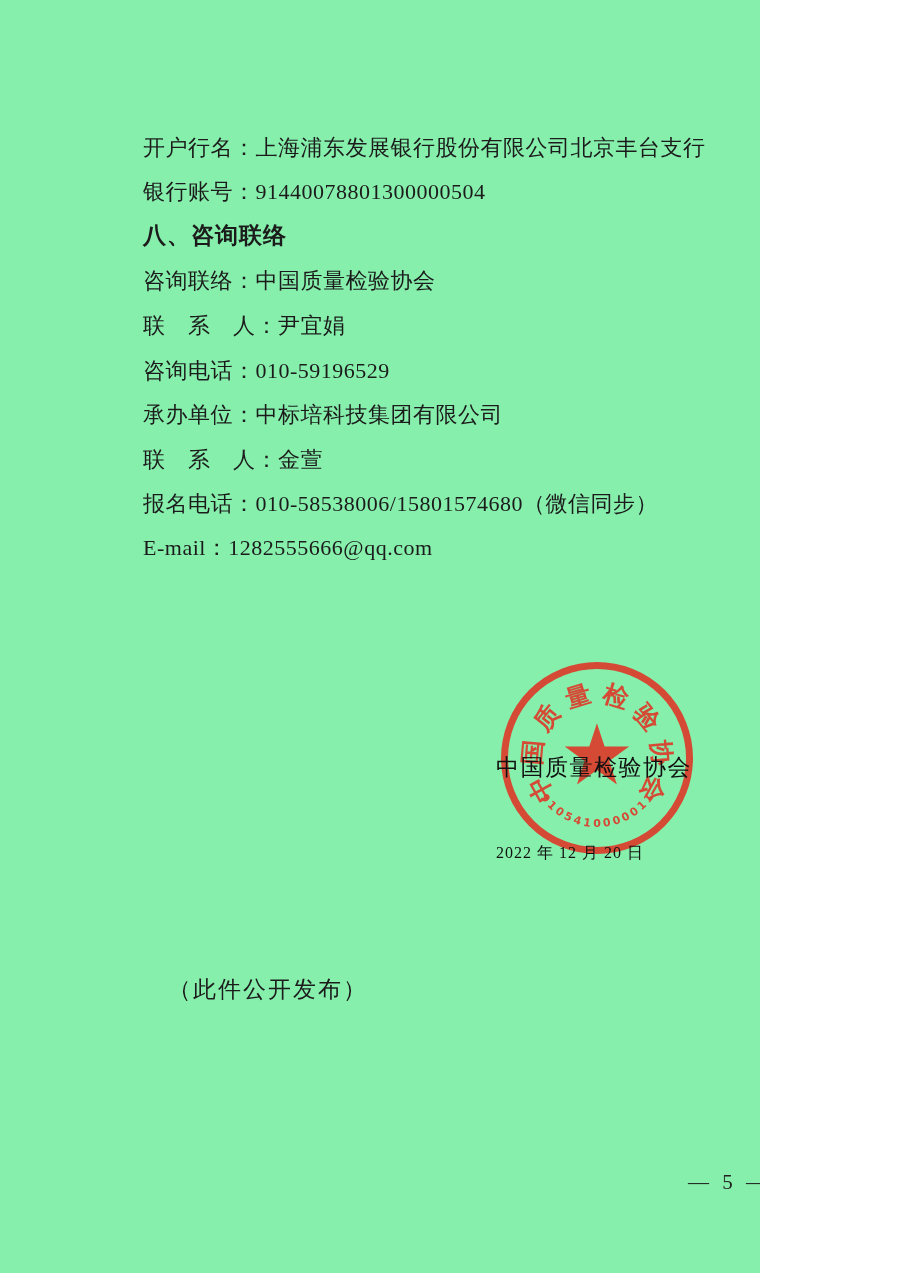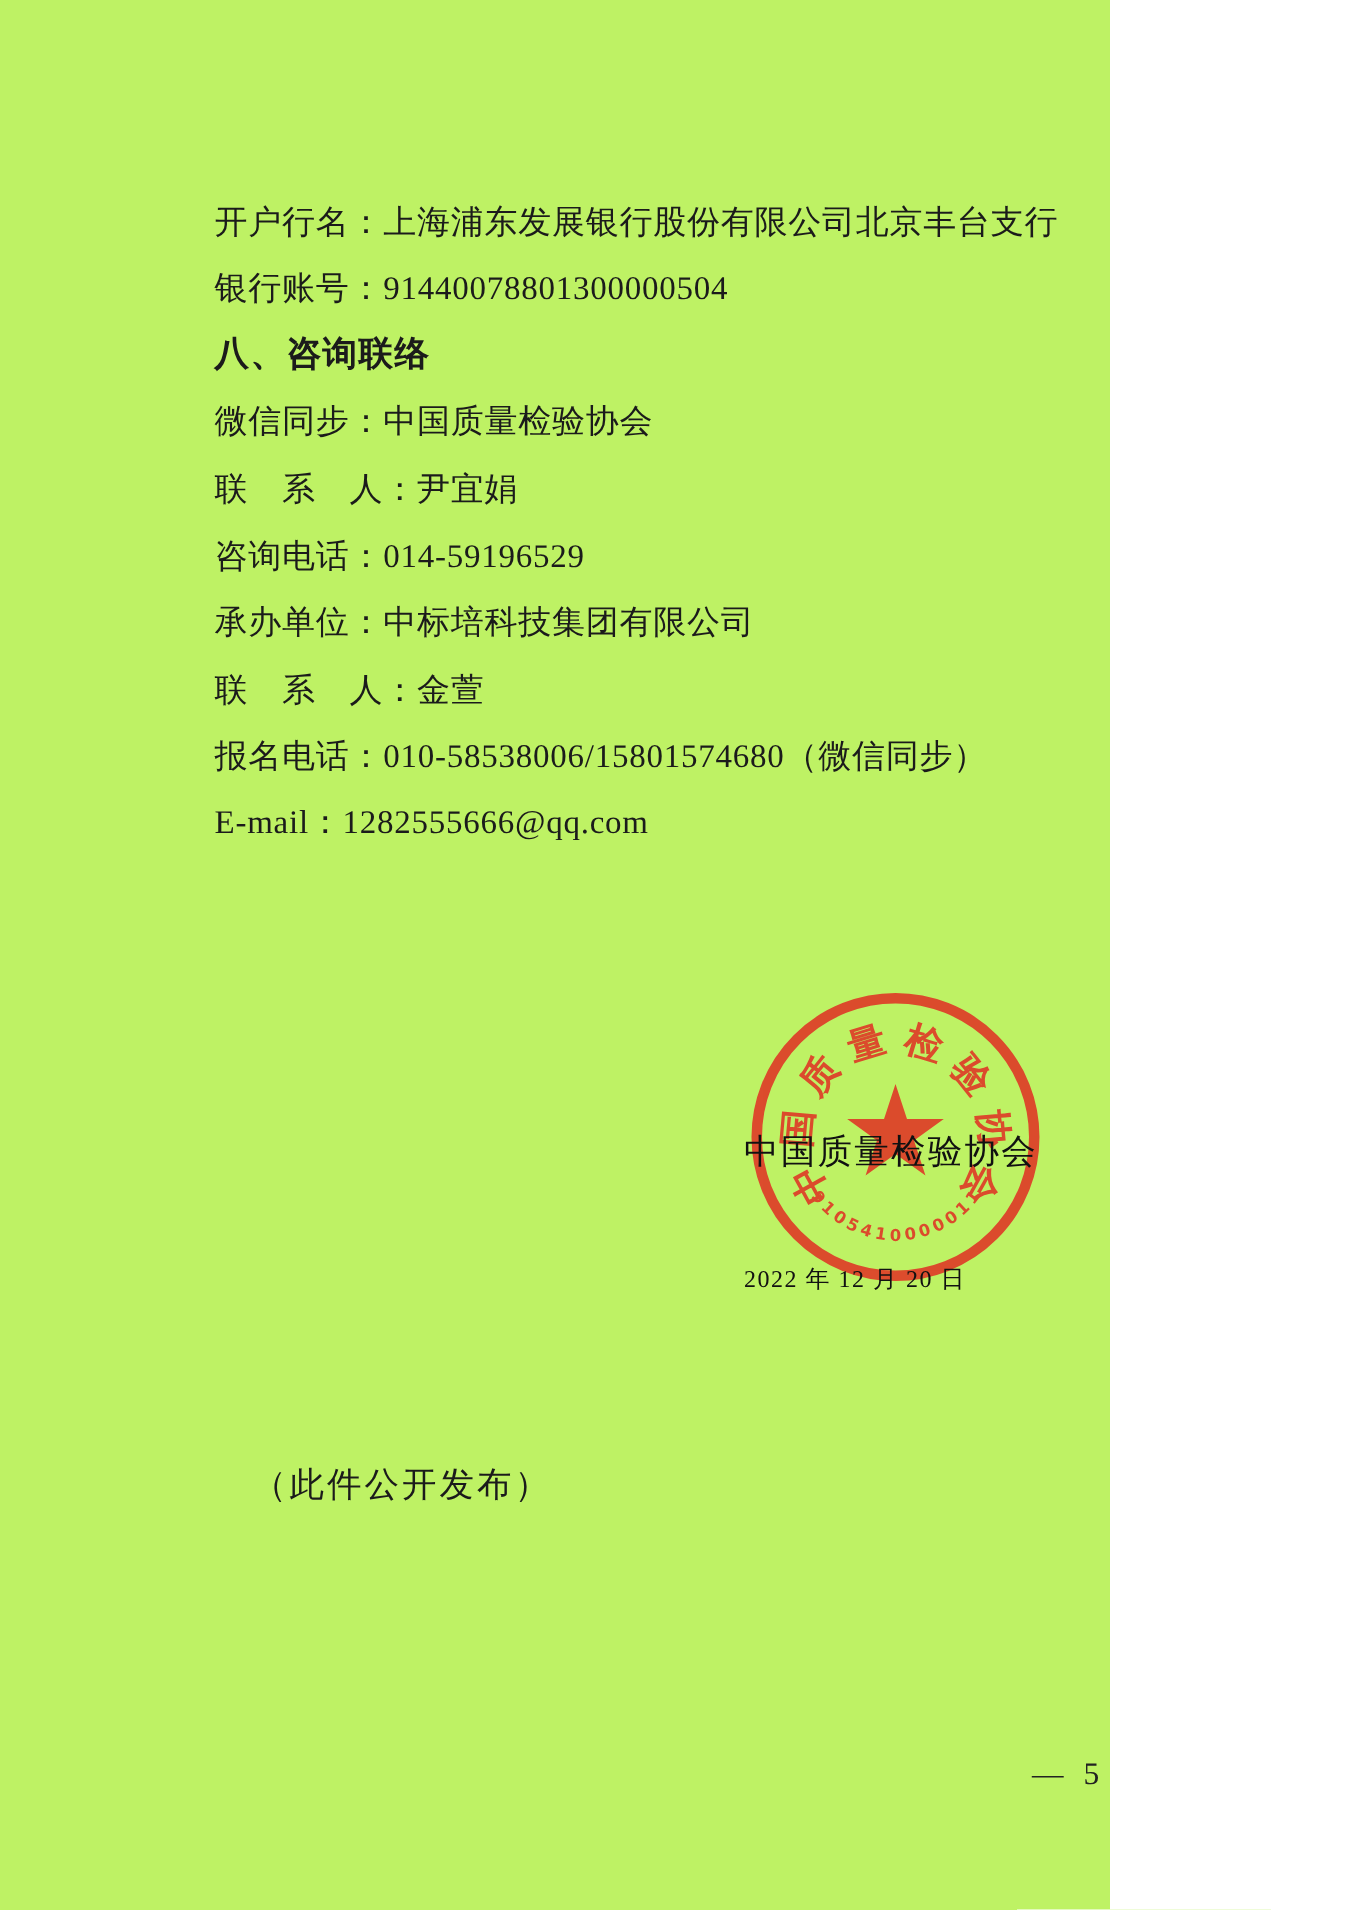--- a/index.html
+++ b/index.html
@@ -3,24 +3,25 @@
 <meta charset="utf-8">
 <style>
   :root{
     --stamp-red:#e03425;
     --ink:#1b1b1b;
   }
   html,body{margin:0;padding:0;background:#ffffff;}
   .page{
     position:relative;
     width:740px;height:1273px;
-    background:#bef264;
+    background:#86efac;
     overflow:hidden;
     font-family:"Liberation Serif","DejaVu Serif",serif;
     color:var(--ink);
+    padding-left:20px;
   }
   .line{
     position:absolute;
     left:143px;
     margin:0;
     font-size:22px;
     letter-spacing:0.5px;
     white-space:pre;
     color:var(--ink);
   }
@@ -114,23 +115,23 @@
   }
 </style>
 </head>
 <body>
 
 <div class="page">
 
   <p class="line" style="top:133px">开户行名：上海浦东发展银行股份有限公司北京丰台支行</p>
   <p class="line" style="top:177px">银行账号：91440078801300000504</p>
   <p class="line heading" style="top:220px">八、咨询联络</p>
-  <p class="line" style="top:266px">微信同步：中国质量检验协会</p>
+  <p class="line" style="top:266px">咨询联络：中国质量检验协会</p>
   <p class="line" style="top:311px">联　系　人：尹宜娟</p>
-  <p class="line" style="top:356px">咨询电话：014-59196529</p>
+  <p class="line" style="top:356px">咨询电话：010-59196529</p>
   <p class="line" style="top:445px">联　系　人：金萱</p>
   <p class="line" style="top:400px">承办单位：中标培科技集团有限公司</p>
   <p class="line" style="top:489px">报名电话：010-58538006/15801574680（微信同步）</p>
   <p class="line" style="top:533px">E-mail：1282555666@qq.com</p>
 
   <div class="stamp">
     <div class="ring-text">
         <span style="transform: rotate(-119deg) translateY(-64px);">中</span>
         <span style="transform: rotate(-85deg) translateY(-64px);">国</span>
         <span style="transform: rotate(-51deg) translateY(-64px);">质</span>

